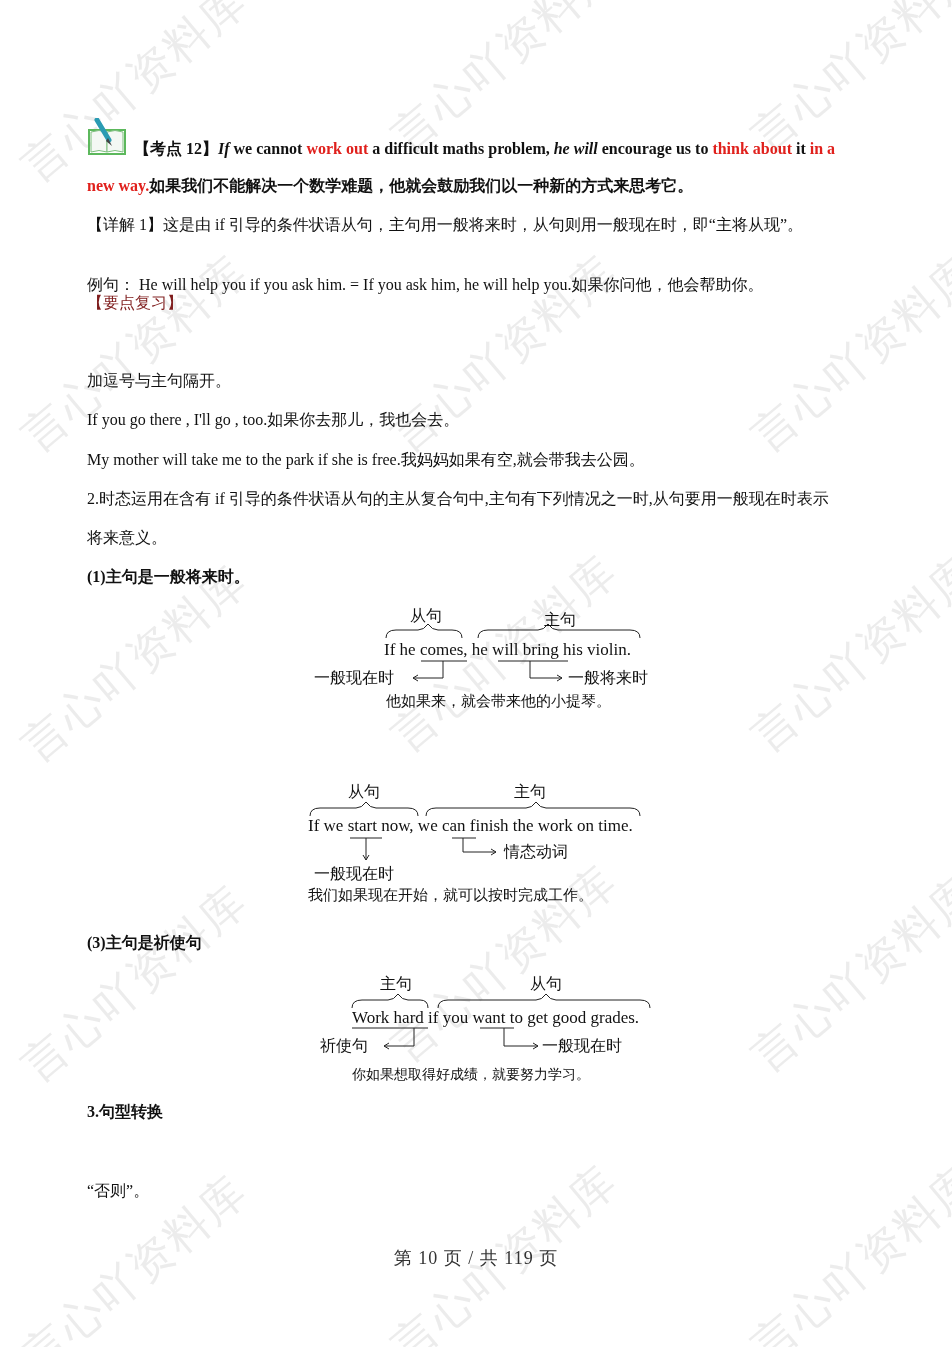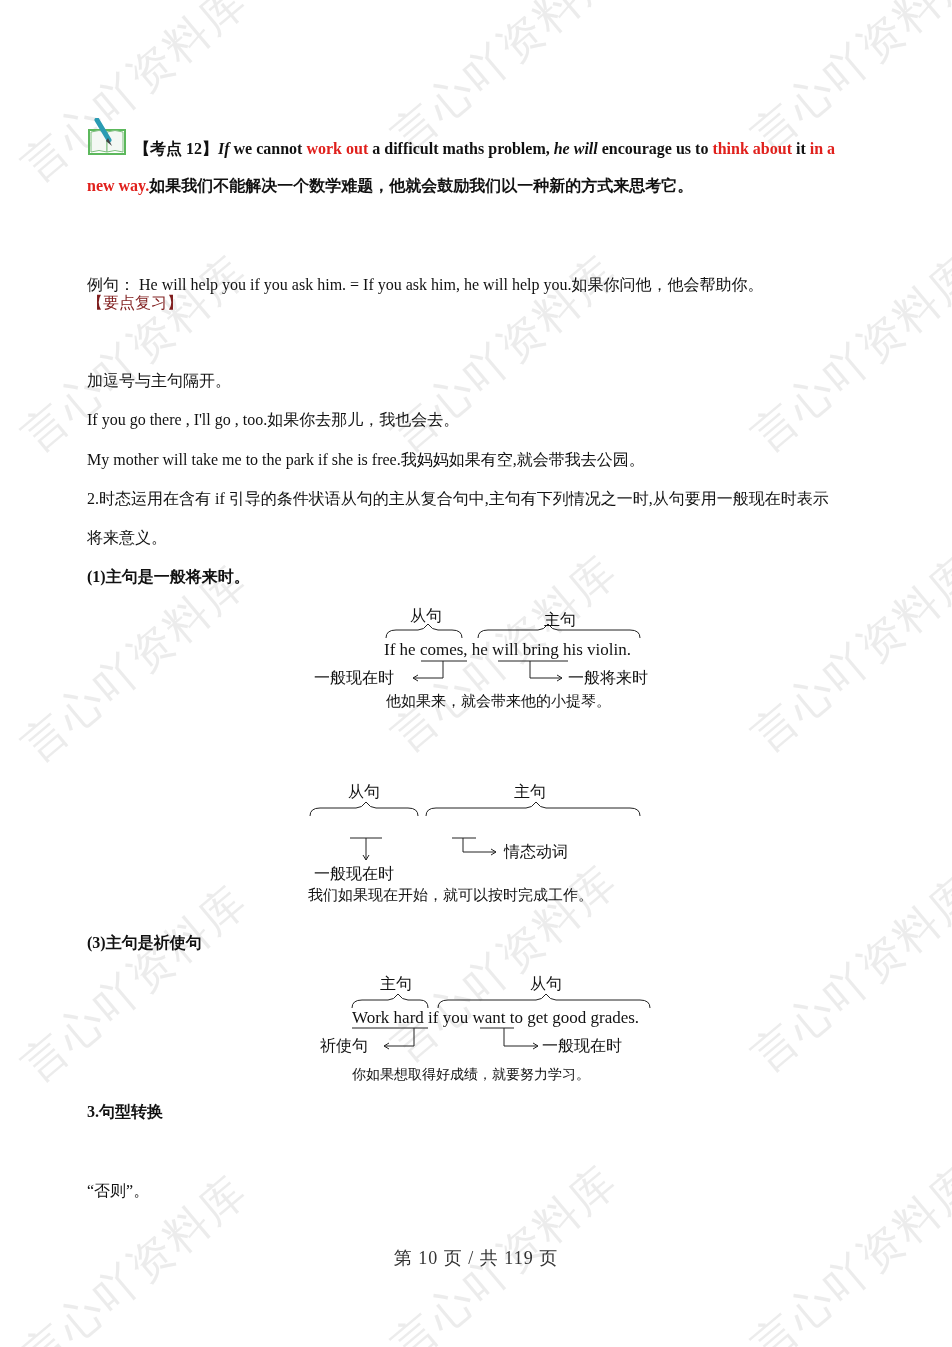--- a/index.html
+++ b/index.html
@@ -54,20 +54,23 @@
     <path d="M21 20 L25 28 L19 23 Z" fill="#444"></path>
   </svg>
 
   <div class="line bold" style="left:134px;top:138px;">
     <span style="font-weight:bold;">【考点 12】</span><span class="ital">If</span><span> we cannot </span><span class="red">work out</span><span> a difficult maths problem, </span><span class="ital">he will</span><span> encourage us to </span><span class="red">think about</span><span> it </span><span class="red">in a</span>
   </div>
   <div class="line bold" style="top:175px;">
     <span class="red">new way.</span><span>如果我们不能解决一个数学难题，他就会鼓励我们以一种新的方式来思考它。</span>
   </div>
 
+  <div class="line" style="top:214px;">
+    <span>【详解 1】</span><span>这是由 if 引导的条件状语从句，主句用一般将来时，从句则用一般现在时，即“主将从现”。</span>
+  </div>
 
   <div class="line" style="top:254px;margin-top:20px;">
     <span>例句：</span><span> He will help you if you ask him. = If you ask him, he will help you.如果你问他，他会帮助你。</span>
   </div>
 
   <div class="line blue" style="top:292px;">【要点复习】</div>
 
   <div class="line" style="top:370px;font-family:Liberation Serif, serif;">加逗号与主句隔开。</div>
   <div class="line" style="top:449px;">My mother will take me to the park if she is free.我妈妈如果有空,就会带我去公园。</div>
   <div class="line" style="top:409px;">If you go there , I'll go , too.如果你去那儿，我也会去。</div>
@@ -106,20 +109,21 @@
       <path d="M126 38 Q126 30 136 30 L226 30 Q232 30 236 24 Q240 30 246 30 L330 30 Q340 30 340 38" fill="none" stroke="#222" stroke-width="1"></path>
       <line x1="50" y1="60" x2="82" y2="60" stroke="#222"></line>
       <line x1="152" y1="60" x2="176" y2="60" stroke="#222"></line>
       <path d="M66 60 L66 82" stroke="#222"></path>
       <path d="M66 82 l-3 -5 M66 82 l3 -5" stroke="#222"></path>
       <path d="M163 60 L163 74 L196 74" fill="none" stroke="#222"></path>
       <path d="M196 74 l-5 -3 M196 74 l-5 3" stroke="#222"></path>
     </svg>
     <div class="t" style="left:48px;top:4px;">从句</div>
     <div class="t" style="left:214px;top:4px;">主句</div>
+    <div class="t en" style="left:8px;top:38px;"><span>If we </span><span>start</span><span> now, we </span><span>can</span><span> finish the work on time.</span></div>
     <div class="t" style="left:14px;top:86px;">一般现在时</div>
     <div class="t" style="left:204px;top:64px;">情态动词</div>
     <div class="t" style="left:8px;top:108px;font-size:15px;">我们如果现在开始，就可以按时完成工作。</div>
   </div>
 
   <div class="line bold" style="top:932px;">(3)主句是祈使句</div>
 
   <div class="diagram" style="left:300px;top:970px;width:380px;height:115px;">
     <svg class="ann" width="380" height="115">
       <path d="M52 38 Q52 30 62 30 L88 30 Q94 30 98 24 Q102 30 108 30 L120 30 Q128 30 128 38" fill="none" stroke="#222" stroke-width="1"></path>

